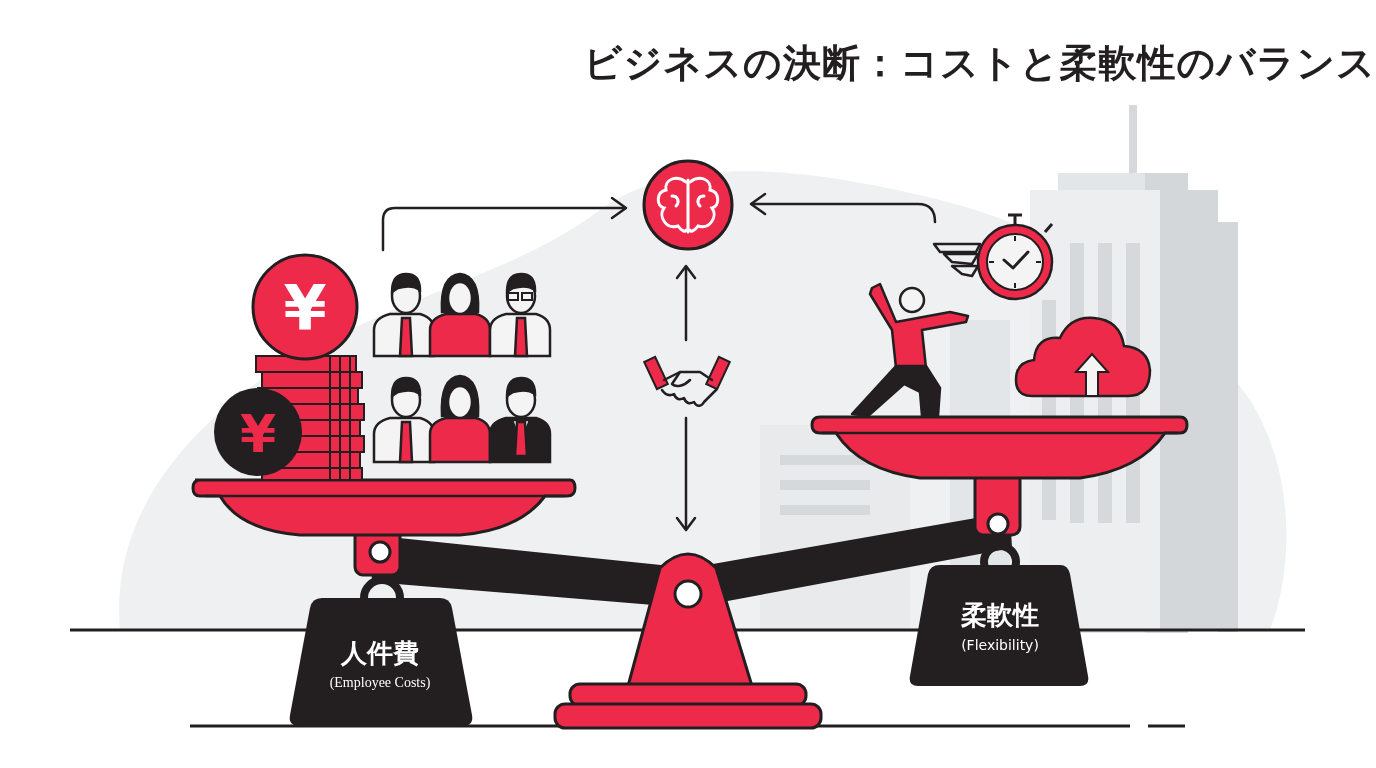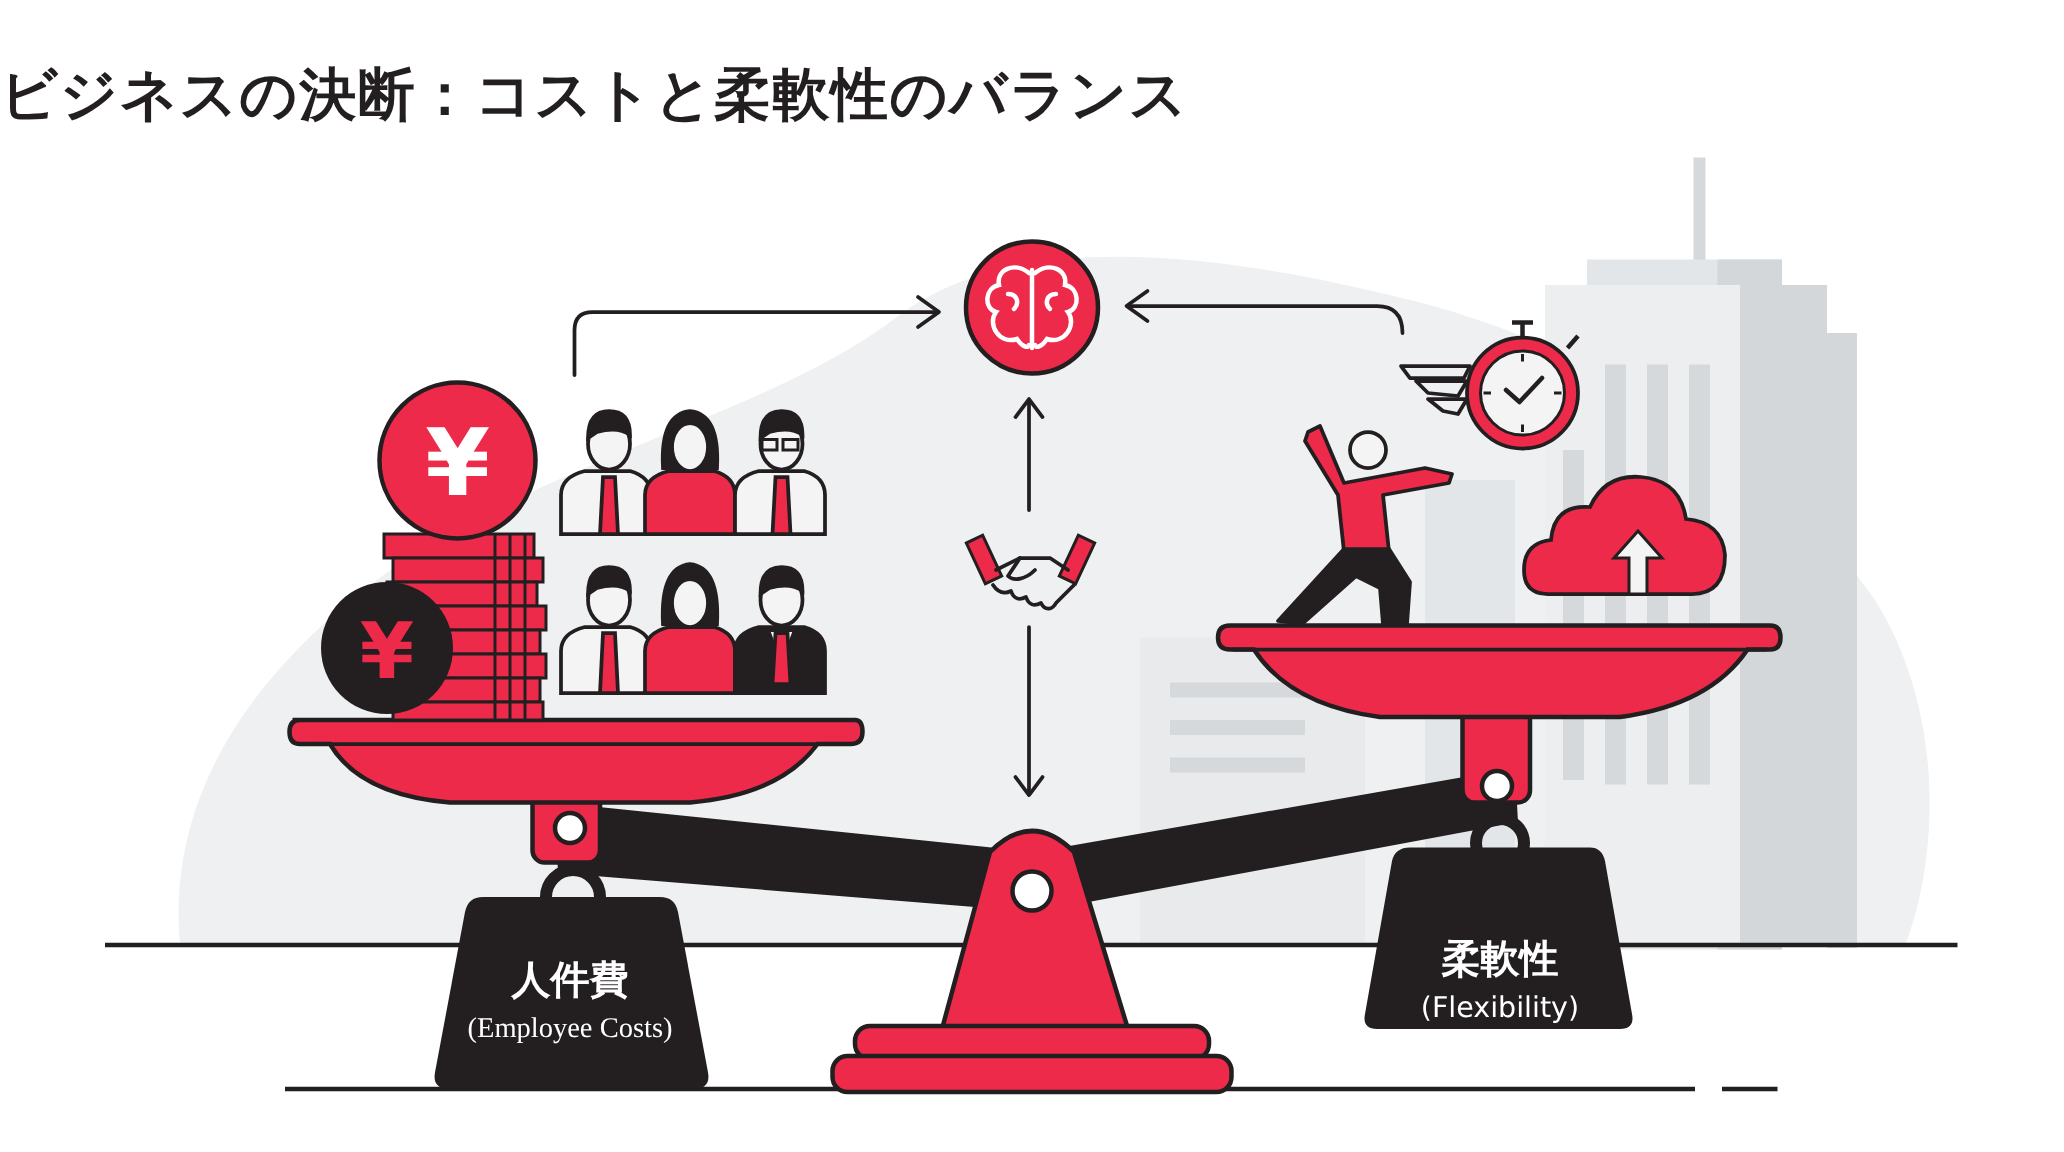--- a/index.html
+++ b/index.html
@@ -1,23 +1,23 @@
 <!DOCTYPE html>
 <html><head>
 <meta charset="utf-8">
 <style>
   html, body { margin:0; padding:0; background:#ffffff; }
   body { width:1376px; height:768px; overflow:hidden; position:relative;
          font-family:"DejaVu Sans","Liberation Sans",sans-serif; }
-  .title { position:absolute; left:0; top:38px; width:1376px; text-align:left;
+  .title { position:absolute; left:0; top:38px; width:1376px; text-align:right;
            font-size:38px; font-weight:bold; color:#231f20; letter-spacing:1px; }
   .stage { position:absolute; left:0; top:0; }
   .weight-label { position:absolute; text-align:center; color:#ffffff; }
   .weight-label .jp { font-size:26px; font-weight:bold; display:block; }
-  .weight-label .en { font-size:19px; display:block; margin-top:4px; }
+  .weight-label .en { font-size:14px; display:block; margin-top:4px; }
 </style>
 </head>
 <body>
 
 <svg class="stage" width="1376" height="768" viewBox="0 0 1376 768" xmlns="http://www.w3.org/2000/svg">
 
   <path d="M120 630 C110 520 180 430 290 360 C420 290 520 270 600 210 C680 150 820 170 940 200 C1060 230 1180 300 1250 400 C1300 480 1290 580 1270 630 Z" fill="#eef0f1"></path>
 
   <g>
     <rect x="1129" y="105" width="8" height="70" fill="#d5d9dc"></rect>
@@ -208,16 +208,16 @@
   </g>
 </svg>
 
 <div class="title">ビジネスの決断：コストと柔軟性のバランス</div>
 
 <div class="weight-label" style="left:300px; top:636px; width:160px;font-family:Liberation Serif, serif;">
   <span class="jp">人件費</span>
   <span class="en">(Employee Costs)</span>
 </div>
 
-<div class="weight-label" style="left:920px; top:622px; width:160px;">
+<div class="weight-label" style="left:920px; top:598px; width:160px;">
   <span class="jp">柔軟性</span>
   <span class="en">(Flexibility)</span>
 </div>
 
 </body></html>

